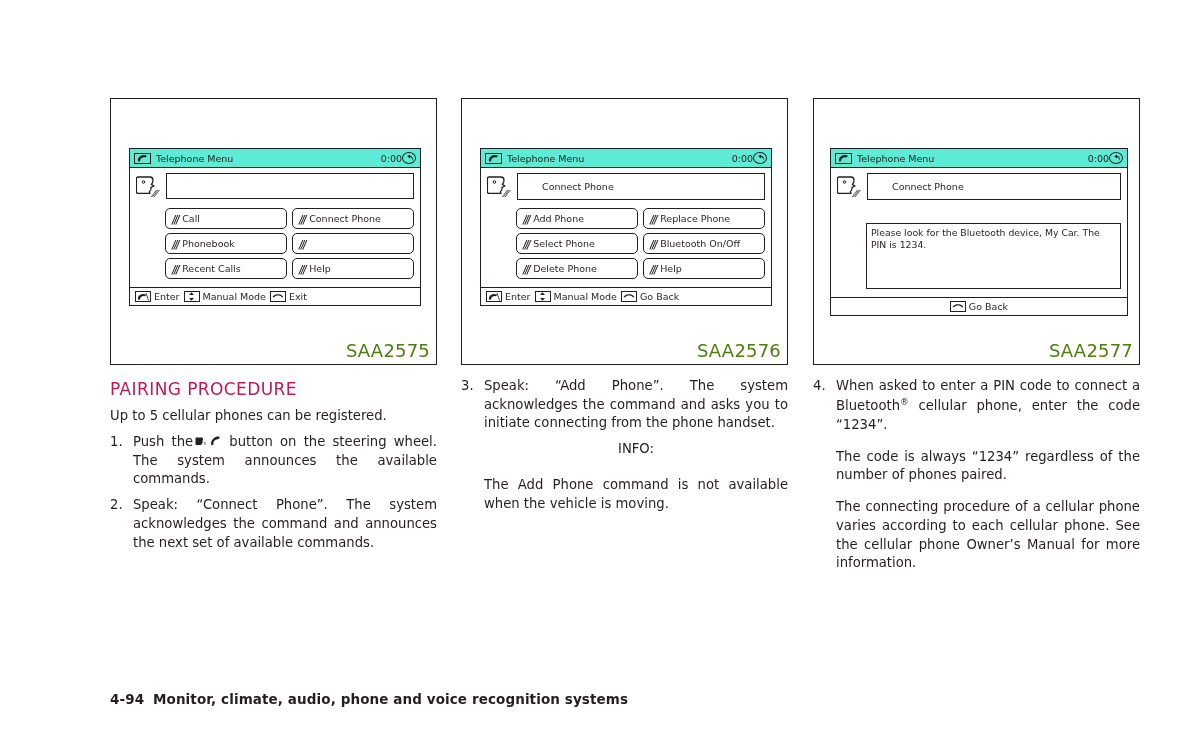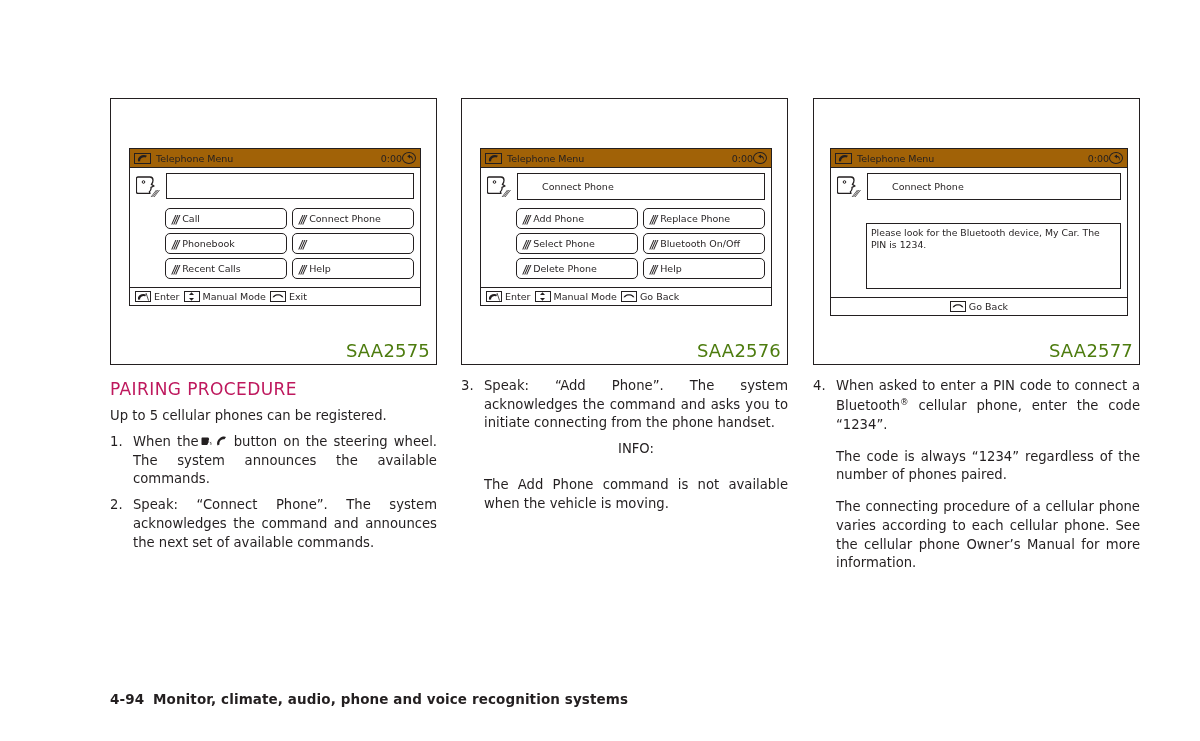--- a/index.html
+++ b/index.html
@@ -62,21 +62,21 @@
   }
   .col-3 .screen { left: 16px; width: 298px; }
 
   .screen-header {
     display: flex;
     align-items: center;
     height: 19px;
     border-bottom: 1.6px solid #231f20;
     padding: 0 4px 0 4px;
     box-sizing: border-box;
-    background: #a16207;
+    background: #5eead4;
   }
   .screen-title {
     font-size: 9.5px;
     margin-left: 5px;
     color: #231f20;
     white-space: nowrap;
   }
   .screen-header .spacer { flex: 1; }
   .screen-clock {
     font-size: 9.5px;
@@ -364,21 +364,21 @@
       </div>
       <div class="figure-caption">SAA2575</div>
     </div>
 
     <div class="body-text">
       <h2 class="section-title">PAIRING PROCEDURE</h2>
       <p class="lead">Up to 5 cellular phones can be registered.</p>
 
       <div class="num-item">
         <span class="num">1.</span>
-        <span class="txt"><span>When the</span><span class="inline-ic"><svg width="13" height="12" viewBox="0 0 13 12">
+        <span class="txt"><span>Push the</span><span class="inline-ic"><svg width="13" height="12" viewBox="0 0 13 12">
                 <path d="M2.5 2.5 h5 c1 0 1.6 0.7 1.6 1.6 c0 1 -0.4 1.6 -0.9 2.2 l1.3 0.8 l-1.5 0.7 c0.1 1 -0.4 1.8 -0.9 2.2 h-4.6 c-0.6 0 -1 -0.4 -1 -1 v-5.5 c0 -0.6 0.4 -1 1 -1 z" fill="#231f20"></path>
                 <path d="M10 8 l1.2 -0.6 M10.4 9.2 l1.3 -0.3" stroke="#231f20" stroke-width="0.9"></path>
               </svg></span><span class="inline-ic"><svg width="12" height="12" viewBox="0 0 12 12">
                 <path d="M2.5 10.5 C1.4 8.5 2.2 5 5 3 C7.3 1.3 9.6 1.2 11 2 L9.5 4.3 C8.4 4 7 4.3 5.8 5.3 C4.5 6.4 4.2 8.2 4.5 9.5 Z" fill="#231f20"></path>
               </svg></span> <span>button on the steering wheel. The system announces the available commands.</span></span>
       </div>
 
       <div class="num-item">
         <span class="num">2.</span>
         <span class="txt">Speak: “Connect Phone”. The system acknowledges the command and announces the next set of available commands.</span>

